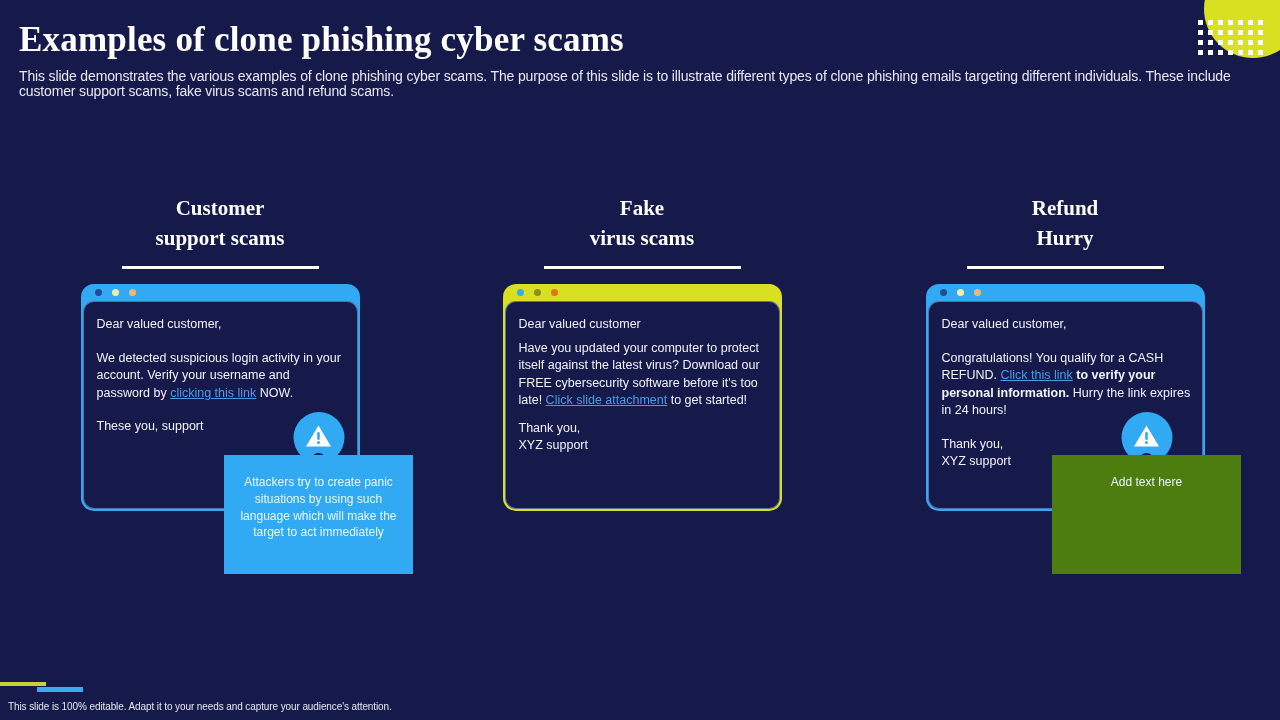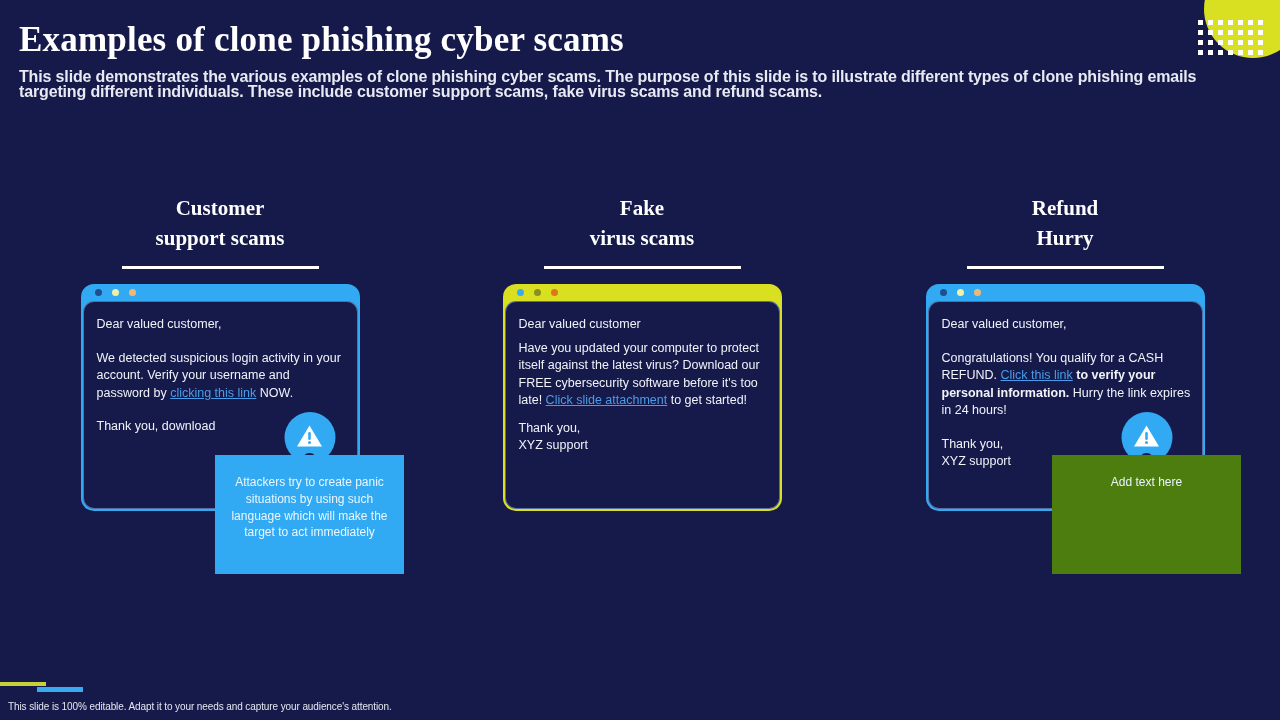--- a/index.html
+++ b/index.html
@@ -52,25 +52,24 @@
     font-size: 35px;
     line-height: 40px;
     color: #ffffff;
     letter-spacing: 0.2px;
   }
   .page-subtitle {
     position: absolute;
     left: 19px;
     top: 69px;
     width: 1245px;
-    font-size: 16px;
+    font-size: 14px;
     line-height: 15px;
     color: #e8e9f2;
     letter-spacing: -0.15px;
-    font-weight: bold;
   }
 
   
   .columns {
     position: absolute;
     left: 0;
     top: 190px;
     width: 1280px;
     height: 400px;
   }
@@ -197,21 +196,21 @@
   .warn svg {
     position: absolute;
     left: 50%;
     transform: translateX(-50%);
     top: 12px;
     width: 27px;
     height: 24px;
   }
 
   
-  .c1 .callout { left: 195px; }
+  .c1 .callout { left: 204px; }
   .c2 .callout { left: 187px; }
   .c3 .callout { left: 187px; }
 
   
   .bar-yellow {
     position: absolute;
     left: 0;
     top: 682px;
     width: 46px;
     height: 4px;
@@ -286,21 +285,21 @@
       <div class="card-frame" style="background: rgb(49, 170, 243);"></div>
       <div class="card-dots">
         <i style="background: rgb(31, 79, 143);"></i>
         <i style="background: rgb(242, 240, 168);"></i>
         <i style="background: rgb(240, 184, 120);"></i>
       </div>
       <div class="card-inner"></div>
       <div class="card-body">
         <p>Dear valued customer,</p>
         <p><span>We detected suspicious login activity in your account. Verify your username and password by </span><a href="#">clicking this link</a><span> NOW.</span></p>
-        <p><span>Thank you, download</span></p>
+        <p><span>These you, support</span></p>
       </div>
     </div>
 
     <div class="callout">
       <div class="warn">
         <div class="disc" style="background: rgb(49, 170, 243);"></div>
         <svg viewBox="0 0 27 24">
           <path d="M13.5 1.5 L26 22.5 L1 22.5 Z" fill="#ffffff"></path>
           <rect x="12.2" y="8" width="2.6" height="8" rx="1.3" fill="#31aaf3"></rect>
           <circle cx="13.5" cy="18.6" r="1.5" fill="#31aaf3"></circle>

